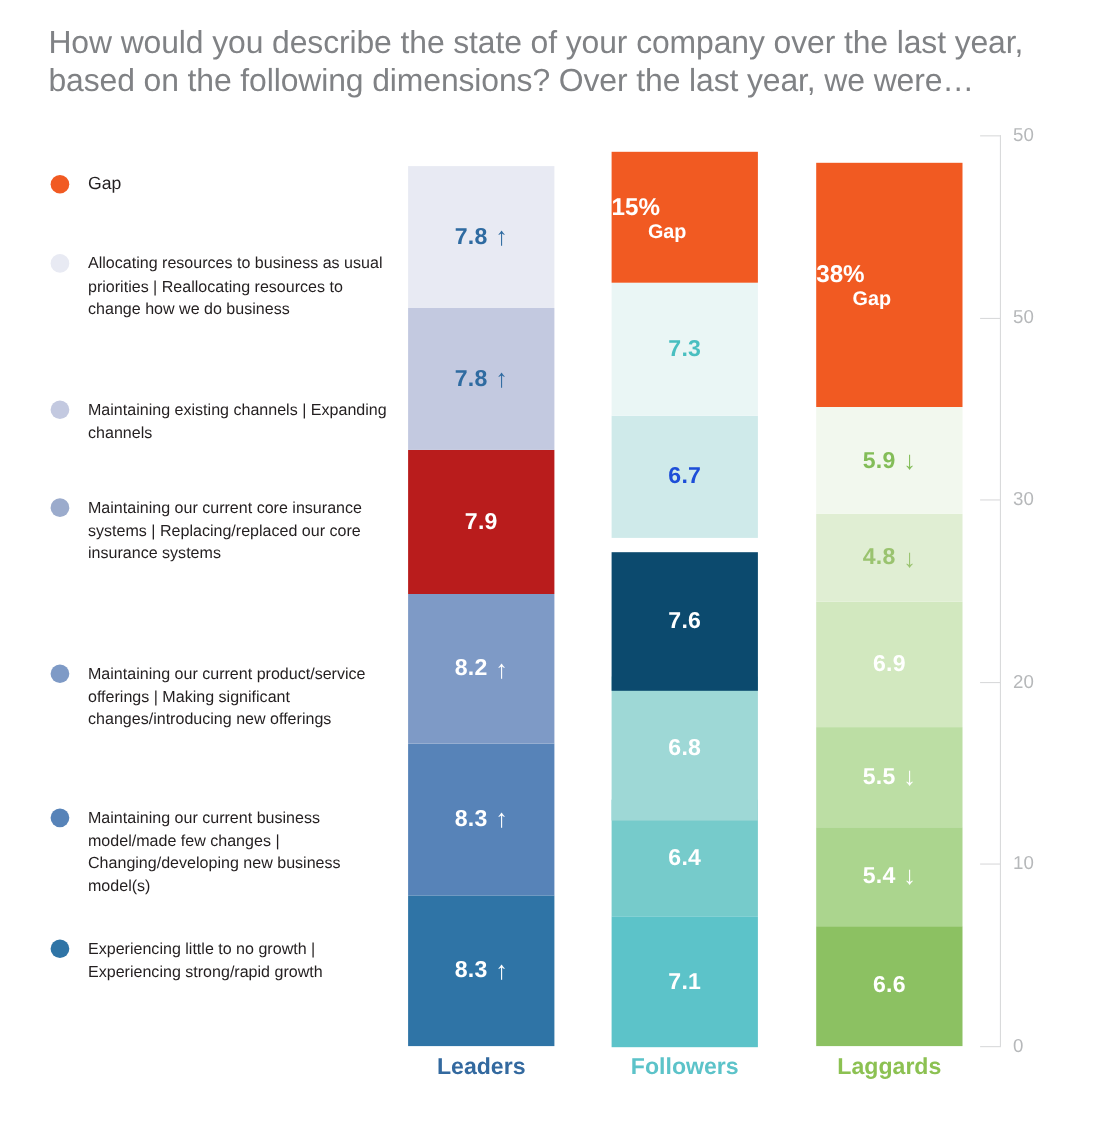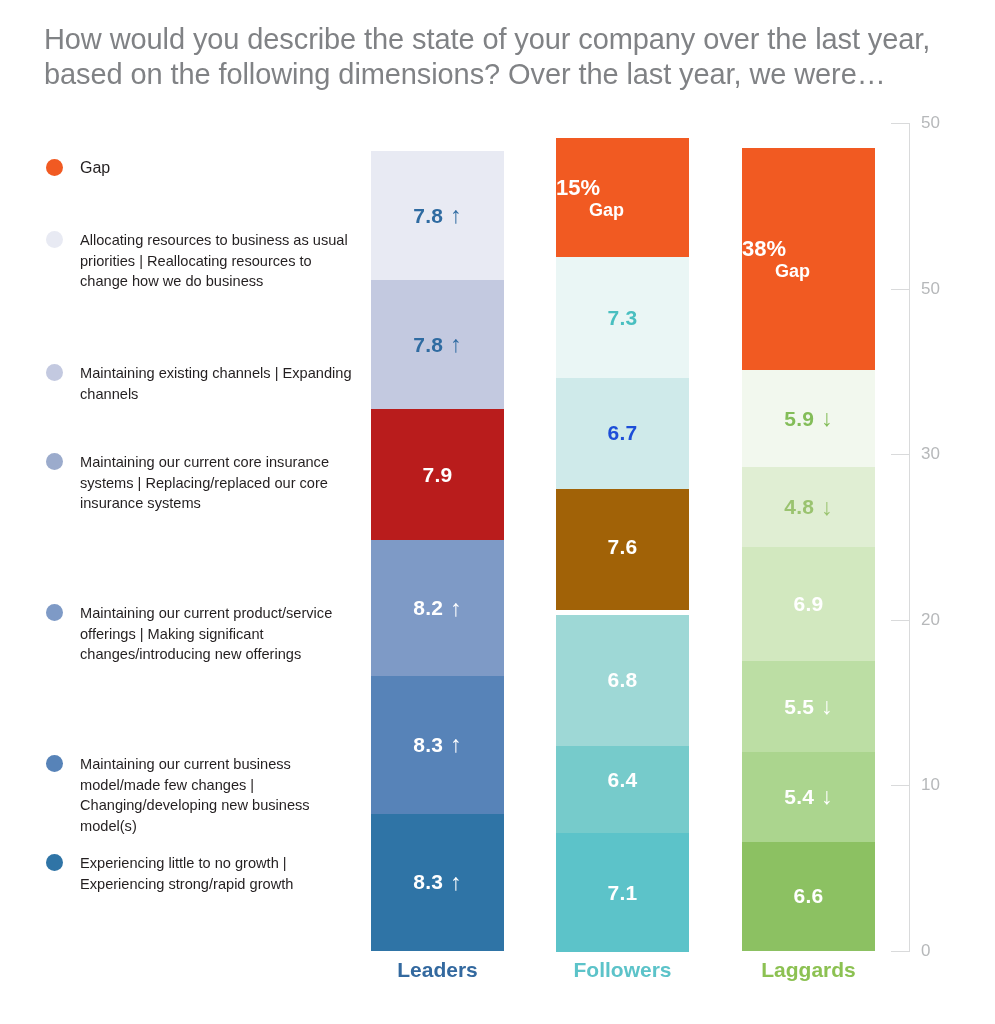--- a/index.html
+++ b/index.html
@@ -150,21 +150,21 @@
         <span class="legend-label">Maintaining existing channels | Expanding channels</span>
       </div>
       <div class="legend-item" style="top: 294px;">
         <span class="legend-dot" style="background: rgb(155, 171, 204);"></span>
         <span class="legend-label">Maintaining our current core insurance systems | Replacing/replaced our core insurance systems</span>
       </div>
       <div class="legend-item" style="top: 445px;">
         <span class="legend-dot" style="background: rgb(126, 154, 198);"></span>
         <span class="legend-label">Maintaining our current product/service offerings | Making significant changes/introducing new offerings</span>
       </div>
-      <div class="legend-item" style="top: 596px;">
+      <div class="legend-item" style="top: 576px;">
         <span class="legend-dot" style="background: rgb(87, 131, 184);"></span>
         <span class="legend-label">Maintaining our current business model/made few changes | Changing/developing new business model(s)</span>
       </div>
       <div class="legend-item" style="top: 695px;">
         <span class="legend-dot" style="background: rgb(47, 116, 166);"></span>
         <span class="legend-label">Experiencing little to no growth | Experiencing strong/rapid growth</span>
       </div>
     </div>
 
   <div class="plot">
@@ -230,21 +230,21 @@
           <div class="seg" style="top: 727.44px; height: 105.984px; background: rgb(118, 203, 203);">
             <div class="seg-inner">
               <span class="seg-val" style="color: rgb(255, 255, 255);">6.4</span>
             </div>
           </div>
           <div class="seg" style="top: 614.832px; height: 131px; background: rgb(158, 216, 214);">
             <div class="seg-inner">
               <span class="seg-val" style="color: rgb(255, 255, 255);">6.8</span>
             </div>
           </div>
-          <div class="seg" style="top: 484px; height: 125.856px; background: #a16207;">
+          <div class="seg" style="top: 502px; height: 125.856px; background: #0c4a6e;">
             <div class="seg-inner">
               <span class="seg-val" style="color: rgb(255, 255, 255);">7.6</span>
             </div>
           </div>
           <div class="seg" style="top: 378.024px; height: 110.952px; background: rgb(207, 234, 234);">
             <div class="seg-inner">
               <span class="seg-val" style="color: #1d4ed8;">6.7</span>
             </div>
           </div>
           <div class="seg" style="top: 257.136px; height: 120.888px; background: rgb(234, 246, 245);">

